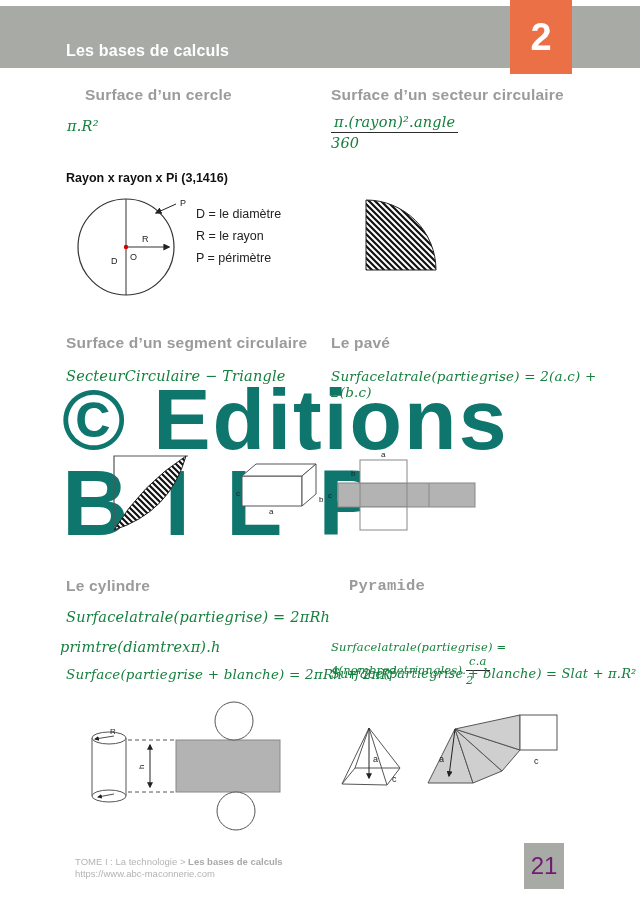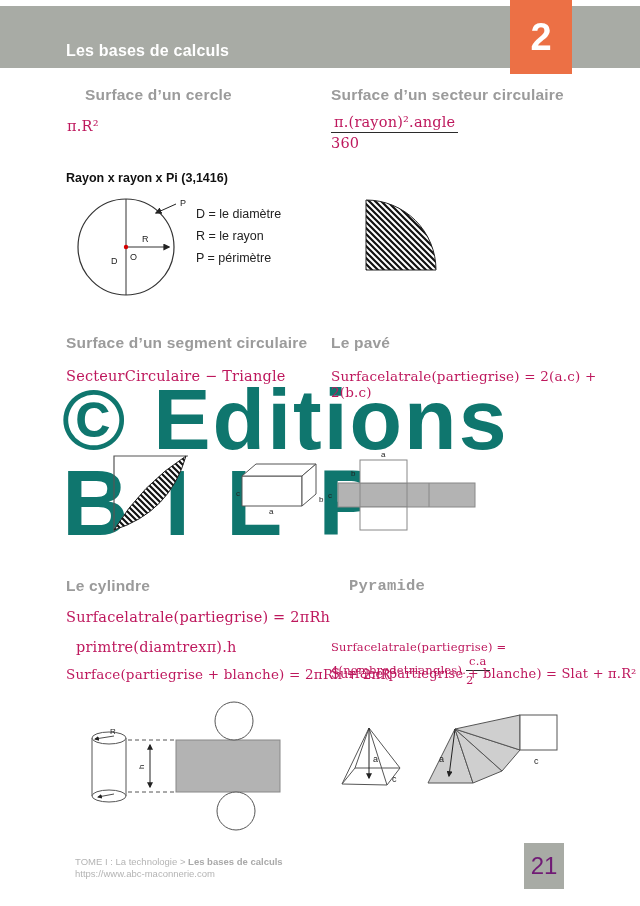--- a/index.html
+++ b/index.html
@@ -11,21 +11,21 @@
   .watermark .wm1{font-size:86px;letter-spacing:2px;}
   .watermark .wm2{font-size:92px;letter-spacing:36px;}
 
   
   .header-bar{position:absolute;left:0;top:6px;width:640px;height:62px;background:#a8aba5;z-index:2;}
   .header-title{position:absolute;left:66px;top:36px;color:#ffffff;font-weight:bold;font-size:16px;letter-spacing:0.2px;}
   .chapter-badge{position:absolute;left:510px;top:0;width:62px;height:74px;background:#ec7045;z-index:3;display:flex;align-items:center;justify-content:center;color:#fff;font-size:38px;font-weight:bold;}
 
   .sec-title{position:absolute;color:#9b9b9b;font-weight:bold;font-size:15.5px;letter-spacing:0.2px;z-index:1;}
 
-  .math{position:absolute;font-family:"DejaVu Serif",serif;color:#be185d;font-size:14.5px;z-index:1;letter-spacing:0.2px;}
+  .math{position:absolute;font-family:"DejaVu Serif",serif;font-style:italic;color:#15803d;font-size:14.5px;z-index:1;letter-spacing:0.2px;}
   .math-sm{font-size:11.5px;margin-top:32px;}
   .frac{display:inline-block;text-align:left;vertical-align:middle;}
   .frac .num{display:block;border-bottom:1px solid #2b2b2b;padding:0 3px 2px;}
   .frac .den{display:block;padding-top:2px;}
 
   .note{position:absolute;font-size:12.5px;font-weight:bold;color:#111;z-index:1;}
 
   .legend{position:absolute;left:196px;top:203px;z-index:1;font-size:12.5px;color:#222;}
   .legend div{height:22px;line-height:22px;}
 
@@ -132,21 +132,21 @@
     <rect x="34" y="59" width="47" height="23" fill="#fff" stroke="#888" stroke-width="1"></rect>
     <text x="55" y="9" font-size="8">a</text>
     <text x="25" y="28" font-size="8">b</text>
     <text x="2" y="50" font-size="8">c</text>
   </svg>
 
   <div class="sec-title" style="left:66px;top:577px;">Le cylindre</div>
   <div class="sec-title" style="left:349px;top:577px;font-family:Liberation Mono, monospace;">Pyramide</div>
 
   <div class="math" style="left:66px;top:609px;">Surfacelatrale(partiegrise) = 2πRh</div>
-  <div class="math" style="left:76px;top:639px;text-align:center;">primtre(diamtrexπ).h</div>
+  <div class="math" style="left:60px;top:639px;text-align:center;">primtre(diamtrexπ).h</div>
   <div class="math" style="left:66px;top:666px;font-size:13.5px;">Surface(partiegrise + blanche) = 2πRh + 2πR²</div>
 
   <div class="math math-sm" style="left:331px;top:608px;">
     <span>Surfacelatrale(partiegrise) = 4(nombredetriangles).</span><span class="frac"><span class="num">c.a</span><span class="den">2</span></span>
   </div>
   <div class="math" style="left:331px;top:666px;font-size:13px;">Surface(partiegrise + blanche) = Slat + π.R²</div>
 
   <svg style="left:84px;top:700px;" width="220" height="132" viewBox="0 0 220 132">
     <defs>
       <marker id="ah2" viewBox="0 0 10 10" refX="8" refY="5" markerWidth="6" markerHeight="6" orient="auto-start-reverse">

